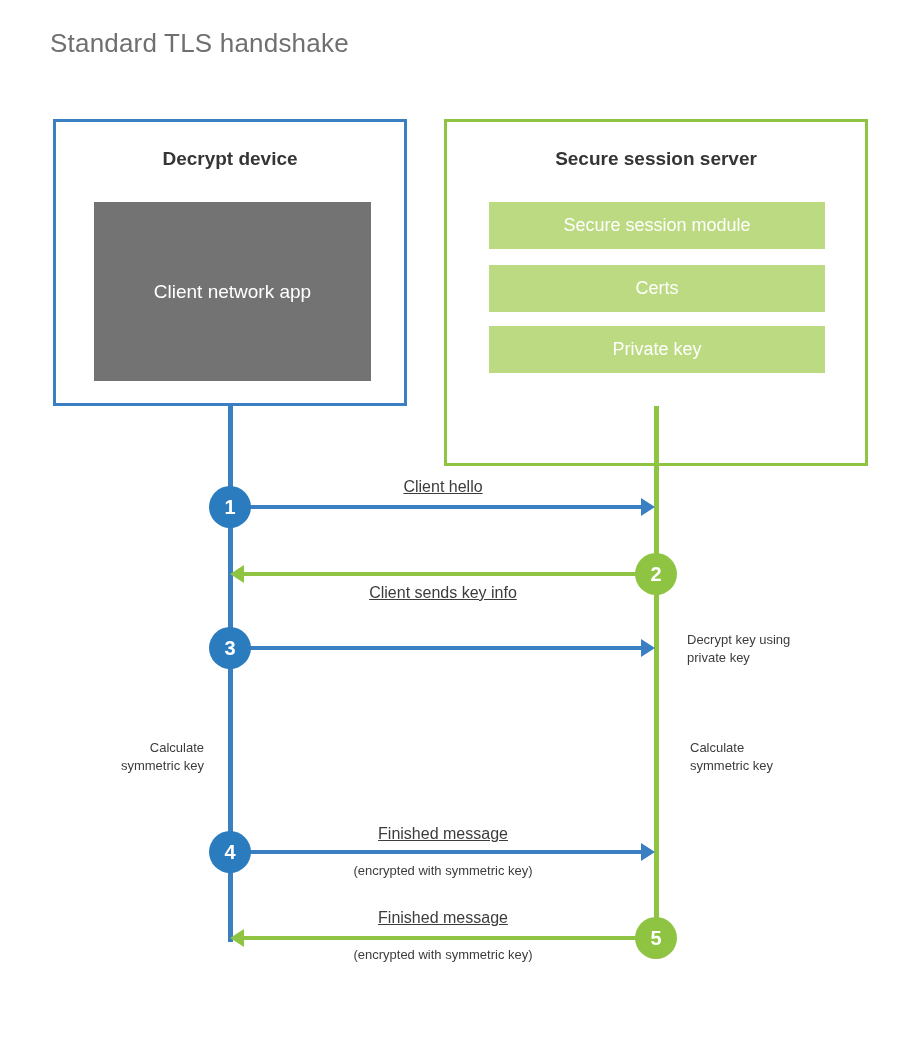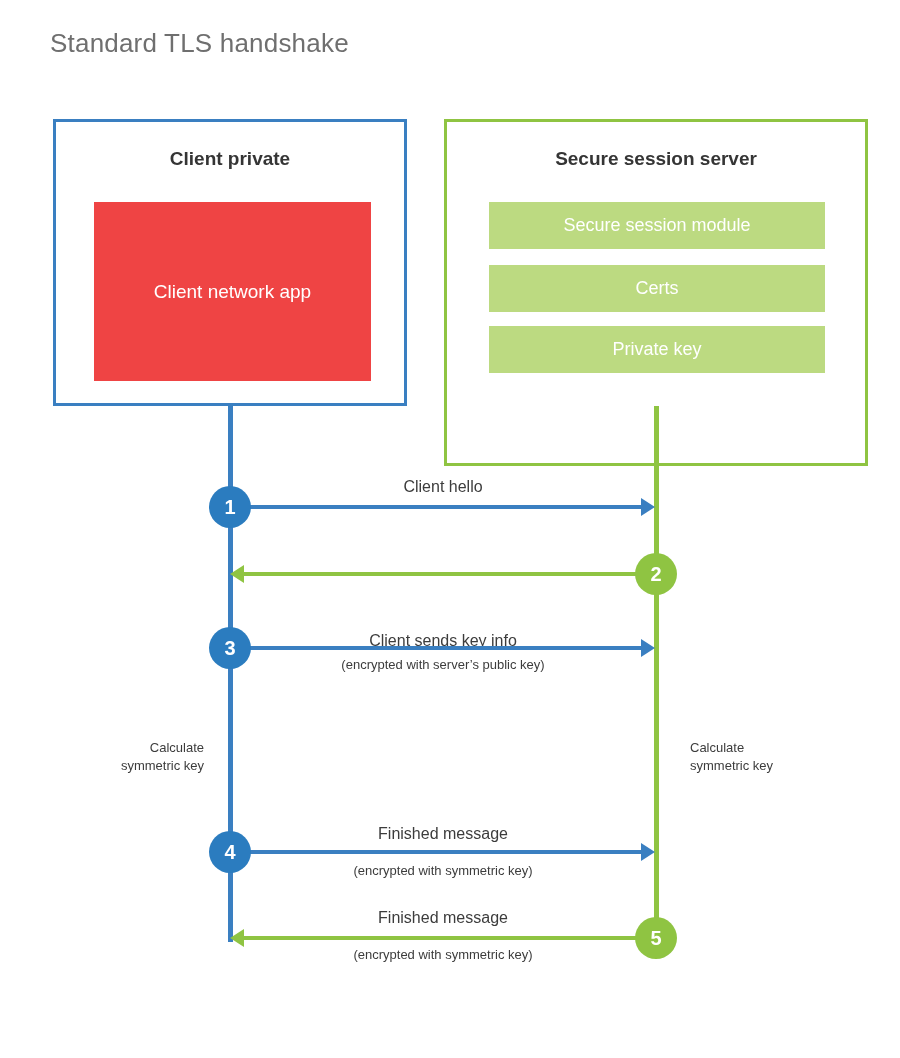--- a/index.html
+++ b/index.html
@@ -62,21 +62,21 @@
     margin-top: 26px;
   }
 
   
   #client-app-block {
     position: absolute;
     left: 38px;
     top: 80px;
     width: 277px;
     height: 179px;
-    background: #ef4444;
+    background: #737373;
     color: #ffffff;
     font-size: 19px;
     font-weight: 300;
     display: flex;
     align-items: center;
     justify-content: center;
     text-align: center;
     line-height: 1.35;
   }
   .server-block {
@@ -149,20 +149,21 @@
   .step-circle.green { background: #8fc442; }
 
   
   .msg-label {
     position: absolute;
     font-size: 16px;
     font-weight: 300;
     color: #3c3c3c;
     text-align: center;
     white-space: nowrap;
+    text-decoration: underline;
   }
   .msg-sublabel {
     position: absolute;
     font-size: 13px;
     font-weight: 300;
     color: #3c3c3c;
     text-align: center;
     white-space: nowrap;
   }
 
@@ -178,21 +179,21 @@
   .side-note.left-align { text-align: left; }
 </style>
 </head>
 <body>
 
 <div id="stage">
 
   <div class="abs" id="page-title">Standard TLS handshake</div>
 
   <div class="abs panel" id="client-panel">
-    <div class="panel-title">Client private</div>
+    <div class="panel-title">Decrypt device</div>
     <div id="client-app-block">Client network app</div>
   </div>
 
   <div class="abs panel" id="server-panel">
     <div class="panel-title">Secure session server</div>
     <div class="server-block" id="server-block-1">Certs</div>
     <div class="server-block" id="server-block-0">Secure session module</div>
     <div class="server-block" id="server-block-2">Private key</div>
   </div>
 
@@ -201,26 +202,27 @@
 
   <div class="msg-label" style="left:216px; top:478px; width:426px;">Client hello</div>
   <div class="msg-line blue" style="left:216px; top:505px; width:411px;"></div>
   <div class="arrow-head right blue" style="left:627px; top:498px;"></div>
   <div class="step-circle blue" style="left:195px; top:486px;">1</div>
 
   <div class="msg-line green" style="left:230px; top:572px; width:412px;"></div>
   <div class="arrow-head left green" style="left:216px; top:565px;"></div>
   <div class="step-circle green" style="left:621px; top:553px;">2</div>
 
-  <div class="msg-label" style="left:216px; top:632px; width:426px;">Client sends key info</div>
+  <div class="msg-label" style="left:216px; top:584px; width:426px;">Client sends key info</div>
   <div class="msg-line blue" style="left:216px; top:646px; width:411px;"></div>
   <div class="arrow-head right blue" style="left:627px; top:639px;"></div>
   <div class="step-circle blue" style="left:195px; top:627px;">3</div>
-  <div class="msg-sublabel" style="left:216px; top:657px; width:426px;">(encrypted with server’s public key)</div>
-
+
+  <div class="side-note left-align" style="left:673px; top:631px; width:190px; white-space:pre-line;">Decrypt key using
+private key</div>
 
   <div class="side-note right-align" style="left:30px; top:739px; width:160px; white-space:pre-line;">Calculate
 symmetric key</div>
   <div class="side-note left-align" style="left:676px; top:739px; width:180px; white-space:pre-line;">Calculate
 symmetric key</div>
 
   <div class="msg-label" style="left:216px; top:825px; width:426px;">Finished message</div>
   <div class="msg-line blue" style="left:216px; top:850px; width:411px;"></div>
   <div class="arrow-head right blue" style="left:627px; top:843px;"></div>
   <div class="step-circle blue" style="left:195px; top:831px;">4</div>

